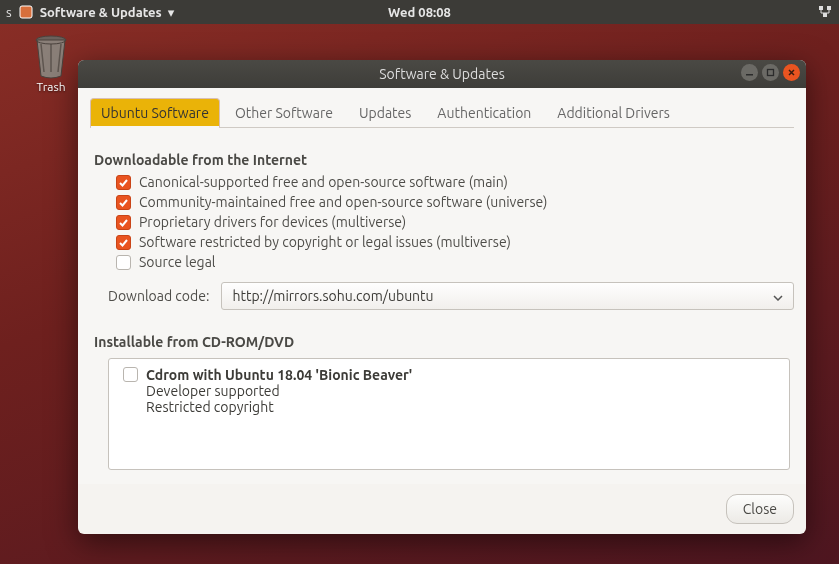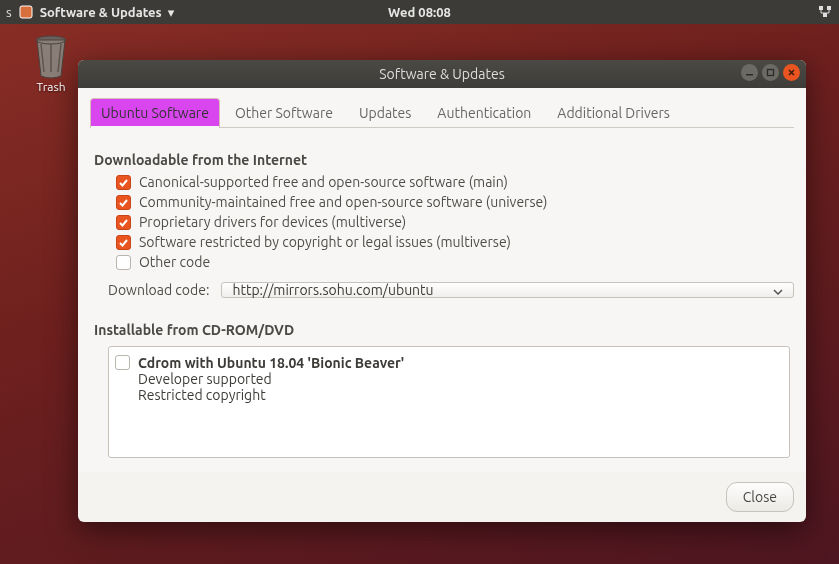--- a/index.html
+++ b/index.html
@@ -87,21 +87,21 @@
 .tab {
   padding: 6px 10px;
   color: #666;
   border: 1px solid transparent;
   border-bottom: none;
   border-radius: 4px 4px 0 0;
   font-size: 14px;
   cursor: pointer;
 }
 .tab.active {
-  background: #d946ef;
+  background: #eab308;
   color: #333;
   border-color: #d8bfb5;
   position: relative;
 }
 .tab.active::after {
   content: "";
   position: absolute; left:0; right:0; bottom:-1px; height:2px;
   background: #f7f6f4;
 }
 .section-title {
@@ -124,36 +124,36 @@
 .chk.on { background: #e95420; border-color: #c94417; }
 .chk.on svg { display:block; }
 .chk svg { display:none; }
 .download-row {
   display: flex; align-items: center; gap: 12px;
   margin: 12px 0 4px 18px;
 }
 .download-row label { color: #4e4d49; }
 .dropdown {
   flex: 1;
-  height: 16px;
+  height: 28px;
   border: 1px solid #c6c2bc;
   border-radius: 3px;
   background: linear-gradient(#fefefe,#f1efec);
   display: flex; align-items: center; justify-content: space-between;
   padding: 0 10px;
   color: #3c3b37;
   cursor: pointer;
 }
 .cdrom-box {
   border: 1px solid #c6c2bc;
   border-radius: 3px;
   background: #fff;
   margin: 8px 4px 0 18px;
   height: 112px;
-  padding: 8px 6px;
+  padding: 8px 14px;
 }
 .cdrom-item { display:flex; gap:8px; }
 .cdrom-text { color:#3c3b37; }
 .cdrom-text .t1 { font-weight: bold; }
 .footer {
   display:flex; justify-content:flex-end;
   padding: 10px 12px;
 }
 .btn {
   border: 1px solid #c6c2bc;
@@ -261,21 +261,21 @@
     <div class="check-row">
       <span class="chk on">
           <svg width="11" height="11" viewBox="0 0 11 11">
             <path d="M2 6 L4.5 8.5 L9 3" stroke="#fff" stroke-width="2" fill="none"></path>
           </svg>
         </span>
       <span>Software restricted by copyright or legal issues (multiverse)</span>
     </div>
     <div class="check-row">
       <span class="chk"></span>
-      <span>Other code</span>
+      <span>Source legal</span>
     </div>
 
     <div class="download-row">
       <label>Download code:</label>
       <div class="dropdown">
         <span>http://mirrors.sohu.com/ubuntu</span>
         <span><svg width="10" height="6" viewBox="0 0 10 6">
               <path d="M1 1 L5 5 L9 1" stroke="#555" stroke-width="1.5" fill="none"></path>
             </svg></span>
       </div>

